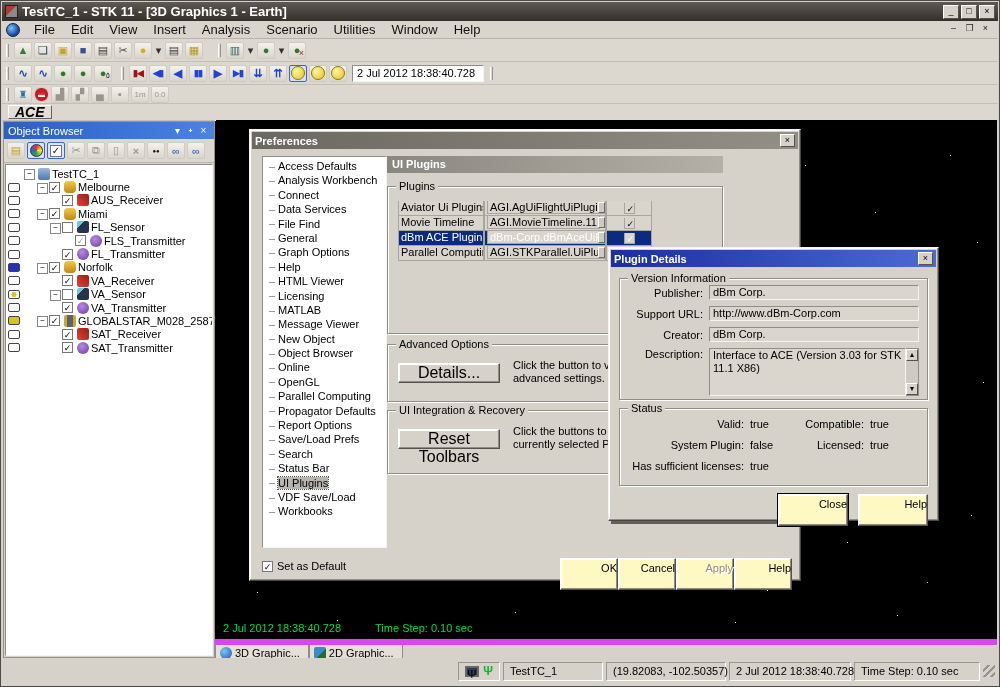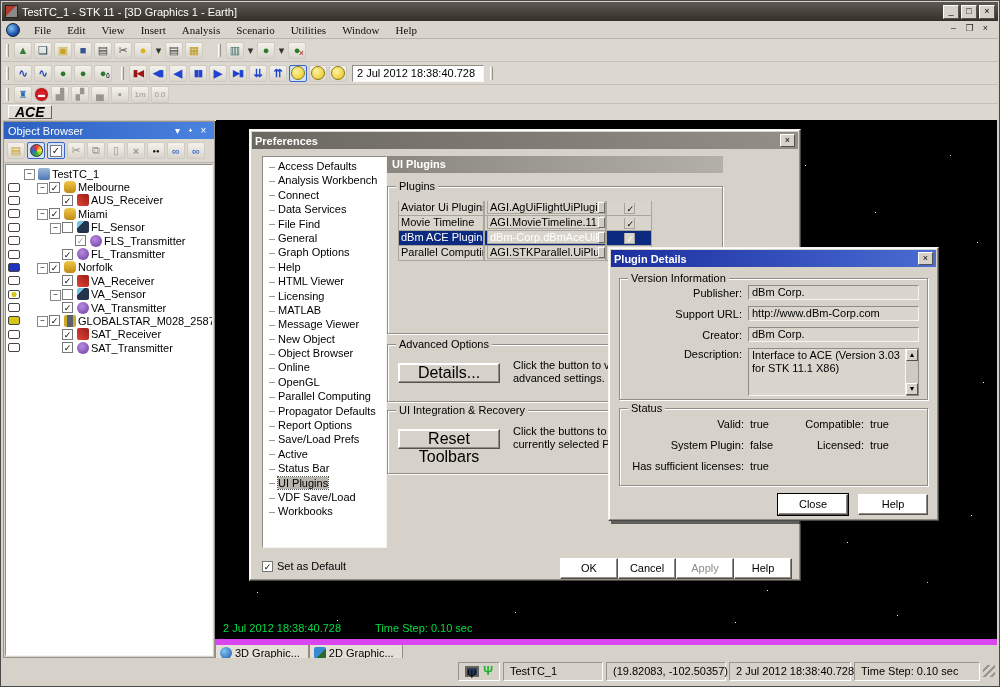--- a/index.html
+++ b/index.html
@@ -1,24 +1,24 @@
 <!DOCTYPE html>
 <html><head>
 <meta charset="utf-8">
 <style>
   html,body{margin:0;padding:0;background:#fff;}
   *{box-sizing:border-box;font-family:"Liberation Sans",sans-serif;}
   #app{position:relative;width:1000px;height:687px;background:#d6d2c9;border:1px solid #4a4a4a;overflow:hidden;}
   
   #titlebar{position:absolute;left:1px;top:1px;right:1px;height:19px;background:linear-gradient(#5e5952,#332f2a);display:flex;align-items:center;padding:0 3px;}
   #titlebar .app-ico{width:13px;height:13px;background:linear-gradient(135deg,#b23b2e 45%,#8a8a8a 46%);border:1px solid #222;margin-right:4px;}
-  #titlebar .t{color:#fff;font-size:11px;font-weight:normal;flex:1;white-space:nowrap;overflow:hidden;}
+  #titlebar .t{color:#fff;font-size:13px;font-weight:bold;flex:1;white-space:nowrap;overflow:hidden;}
   .winbtn{width:16px;height:14px;margin-left:2px;background:#d6d2c9;border:1px solid;border-color:#fff #55524c #55524c #fff;font-size:9px;line-height:11px;text-align:center;color:#000;}
   #menubar{position:absolute;left:1px;top:20px;right:1px;height:18px;background:#d9d5cc;display:flex;align-items:center;border-bottom:1px solid #b8b4ab;}
-  .menu-item{font-size:11px;padding:12px 8px;color:#111;font-family:Liberation Serif, serif;}
+  .menu-item{font-size:13px;padding:12px 8px;color:#111;}
   #menubar .globe{width:14px;height:14px;border-radius:50%;background:radial-gradient(circle at 35% 35%,#7ec4f0,#1f53b0 60%,#0c2e74);margin:0 6px 0 4px;border:1px solid #123;}
   #menubar .mdi{margin-left:auto;display:flex;margin-right:6px;gap:3px;}
   #menubar .mdi span{width:13px;height:11px;font-size:9px;line-height:9px;text-align:center;color:#222;}
   .toolbar{position:absolute;left:1px;right:1px;background:#dcd8cf;display:flex;align-items:center;border-bottom:1px solid #c4c0b7;}
   #tb1{top:38px;height:23px;} #tb2{top:61px;height:23px;} #tb3{top:84px;height:19px;} #tb4{top:103px;height:17px;}
   .grip{width:3px;height:13px;border-left:1px solid #fff;border-right:1px solid #98948b;margin:0 4px;}
   .ticon{width:18px;height:17px;margin:0 1px;display:inline-flex;align-items:center;justify-content:center;font-size:11px;color:#333;background:linear-gradient(#f4f2ec,#d9d5cc);border:1px solid #cfcbc2;border-radius:2px;position:relative;}
   .ticon::before{display:block;}
   [data-kind="terrain-icon"]::before{content:"▲";color:#3a7a3a;}
   [data-kind="window-icon"]::before{content:"❏";color:#245;}
@@ -137,25 +137,25 @@
   .cellbtn{position:absolute;right:0;top:1px;width:7px;height:11px;background:#cfcbc2;border:1px solid;border-color:#fff #6f6c65 #6f6c65 #fff;}
   .cb{width:11px;height:11px;background:#fff;border:1px solid #777;font-size:9px;line-height:10px;text-align:center;display:inline-block;}
   .cb[data-checked="true"]::before{content:"✓";}
   .prow[data-selected="true"] .c-name,.prow[data-selected="true"] .c-ui,.prow[data-selected="true"] .c-act{background:#0b2a80;color:#fff;}
   #grp-adv{left:137px;top:214px;width:336px;height:58px;}
   #grp-rec{left:137px;top:280px;width:336px;height:64px;}
   .gbtn{position:absolute;left:10px;top:18px;width:102px;height:20px;background:#d6d2c9;border:1px solid;border-color:#fff #55524c #55524c #fff;box-shadow:inset -1px -1px 0 #8f8d85,inset 1px 1px 0 #fff;font-size:16px;text-align:center;line-height:18px;}
   .gtxt{position:absolute;left:125px;top:14px;width:200px;font-size:11px;line-height:13px;}
   #setdef{position:absolute;left:12px;top:430px;display:flex;align-items:center;gap:4px;font-size:11px;}
   #prefs-btns{position:absolute;right:8px;top:428px;display:flex;}
-  .btn{width:58px;height:21px;background:#ffffff;border:1px solid;border-color:#fff #55524c #55524c #fff;box-shadow:inset -1px -1px 0 #8f8d85,inset 1px 1px 0 #fff;font-size:11px;text-align:center;line-height:18px;}
+  .btn{width:58px;height:32px;background:#fef9c3;border:1px solid;border-color:#fff #55524c #55524c #fff;box-shadow:inset -1px -1px 0 #8f8d85,inset 1px 1px 0 #fff;font-size:11px;text-align:right;line-height:18px;}
   .btn[data-disabled="true"]{color:#8f8c84;text-shadow:1px 1px 0 #fff;}
   #pdet{left:607px;top:246px;width:331px;height:274px;}
   #pdet .dlg-title{background:linear-gradient(90deg,#1b2f9e,#4a6cd3);}
-  #grp-ver{left:10px;top:30px;width:309px;height:122px;padding-left:39px;}
+  #grp-ver{left:10px;top:30px;width:309px;height:122px;}
   .frow{display:flex;margin:6px 8px 0 4px;align-items:center;}
   .frow[data-multi="true"]{align-items:flex-start;}
   .flabel{width:85px;text-align:right;font-size:11px;padding-right:6px;flex:none;}
   .fval{flex:1;height:15px;background:#dad6cd;border:1px solid;border-color:#8f8d85 #f5f4f0 #f5f4f0 #8f8d85;font-size:11px;padding:0 3px;line-height:13px;white-space:nowrap;overflow:hidden;}
   .frow[data-multi="true"] .fval{height:48px;white-space:normal;}
   .scroll{display:none;} .frow[data-multi="true"] .scroll{display:flex;flex-direction:column;justify-content:space-between;height:48px;width:13px;background:#cfcbc2;border:1px solid #8f8d85;border-left:none;}
   .scroll i{height:12px;background:#d6d2c9;border:1px solid;border-color:#fff #55524c #55524c #fff;font-size:7px;font-style:normal;text-align:center;line-height:10px;}
   #grp-stat{left:10px;top:160px;width:309px;height:78px;}
   .srow{display:flex;font-size:11px;margin-top:9px;}
   .sll{width:130px;text-align:right;padding-right:6px;} .slv{width:55px;} .srl{width:65px;text-align:right;padding-right:6px;} .srv{flex:1;}
@@ -496,21 +496,21 @@
         <div class="cat" data-selected="false"><i style="font-style:normal;">OpenGL</i></div>
 
         <div class="cat" data-selected="false"><i style="font-style:normal;">Parallel Computing</i></div>
 
         <div class="cat" data-selected="false"><i style="font-style:normal;">Propagator Defaults</i></div>
 
         <div class="cat" data-selected="false"><i style="font-style:normal;">Report Options</i></div>
 
         <div class="cat" data-selected="false"><i style="font-style:normal;">Save/Load Prefs</i></div>
 
-        <div class="cat" data-selected="false"><i style="font-style:normal;">Active</i></div>
+        <div class="cat" data-selected="false"><i style="font-style:normal;">Search</i></div>
 
         <div class="cat" data-selected="false"><i style="font-style:normal;">Status Bar</i></div>
 
         <div class="cat" data-selected="true"><i style="font-style:normal;">UI Plugins</i></div>
 
         <div class="cat" data-selected="false"><i style="font-style:normal;">VDF Save/Load</i></div>
 
         <div class="cat" data-selected="false"><i style="font-style:normal;">Workbooks</i></div>
       </div>
     <div id="uip-header">UI Plugins</div>

